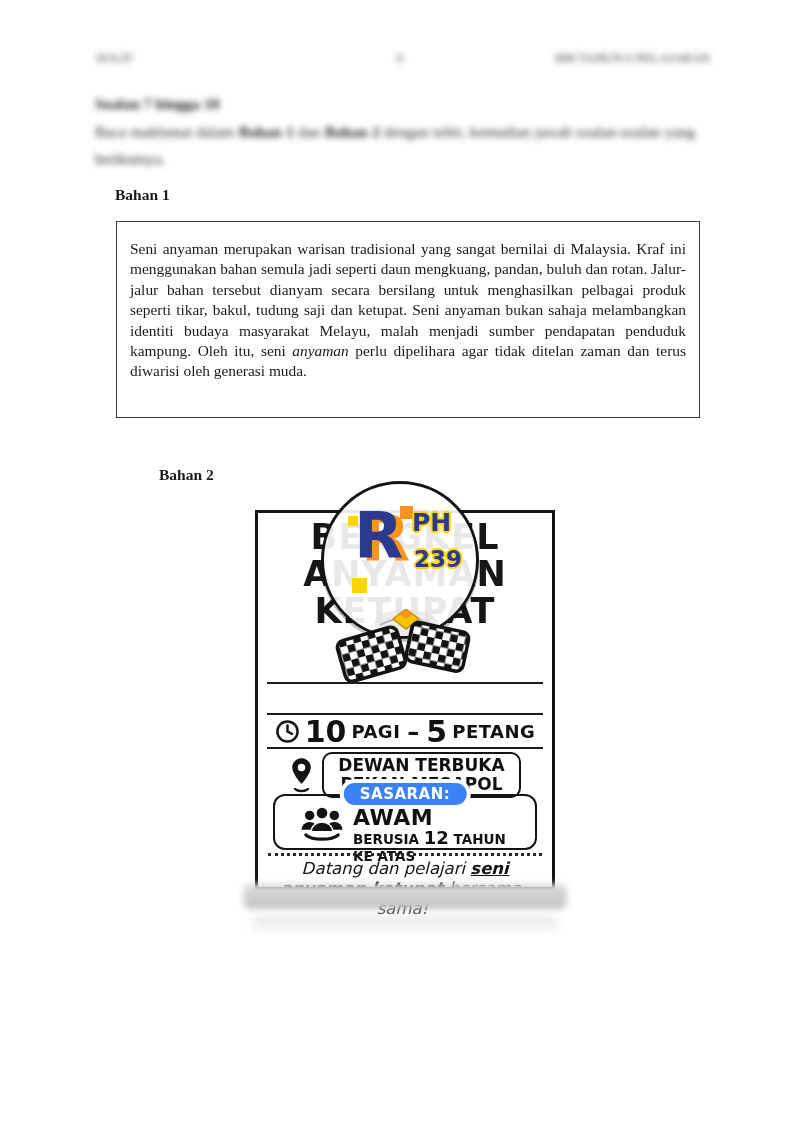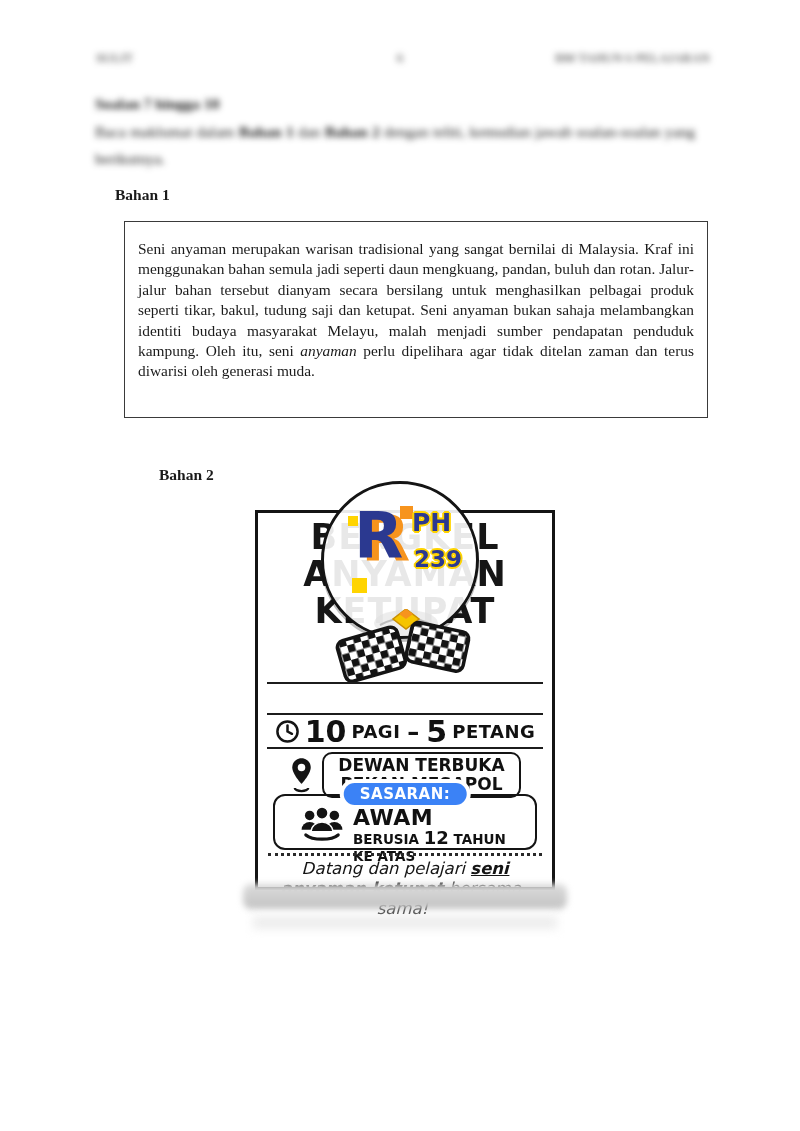--- a/index.html
+++ b/index.html
@@ -18,21 +18,21 @@
   .q-instr   { left:95px; top:119px; width:600px; font-size:15.5px; line-height:26.5px;
                text-align:justify; filter:blur(3px); }
   .q-instr b { font-weight:bold; }
 
   
   .bahan-label { font-size:15.5px; font-weight:bold; }
   .bahan1-label { left:115px; top:186px; }
   .bahan2-label { left:115px; top:466px;margin-left:44px; }
 
   
-  .box1 { left:124px; top:221px; width:584px; height:197px; border:1.3px solid #3a3a3a;
+  .box1 { left:116px; top:221px; width:584px; height:197px; border:1.3px solid #3a3a3a;
           padding:17px 13px; font-size:15.4px; line-height:20.4px; text-align:justify; }
   .box1 i { font-style:italic; }
 
   
   .poster { left:255px; top:510px; width:300px; height:380px; border:3px solid #141414;
             background:#fff; font-family:"DejaVu Sans", sans-serif; }
   .poster .abs { position:absolute; }
 
   .wm { top:6px; left:0; width:100%; text-align:center; font-size:35px; line-height:37px;
         font-weight:900; letter-spacing:1px; color:#161616; }

